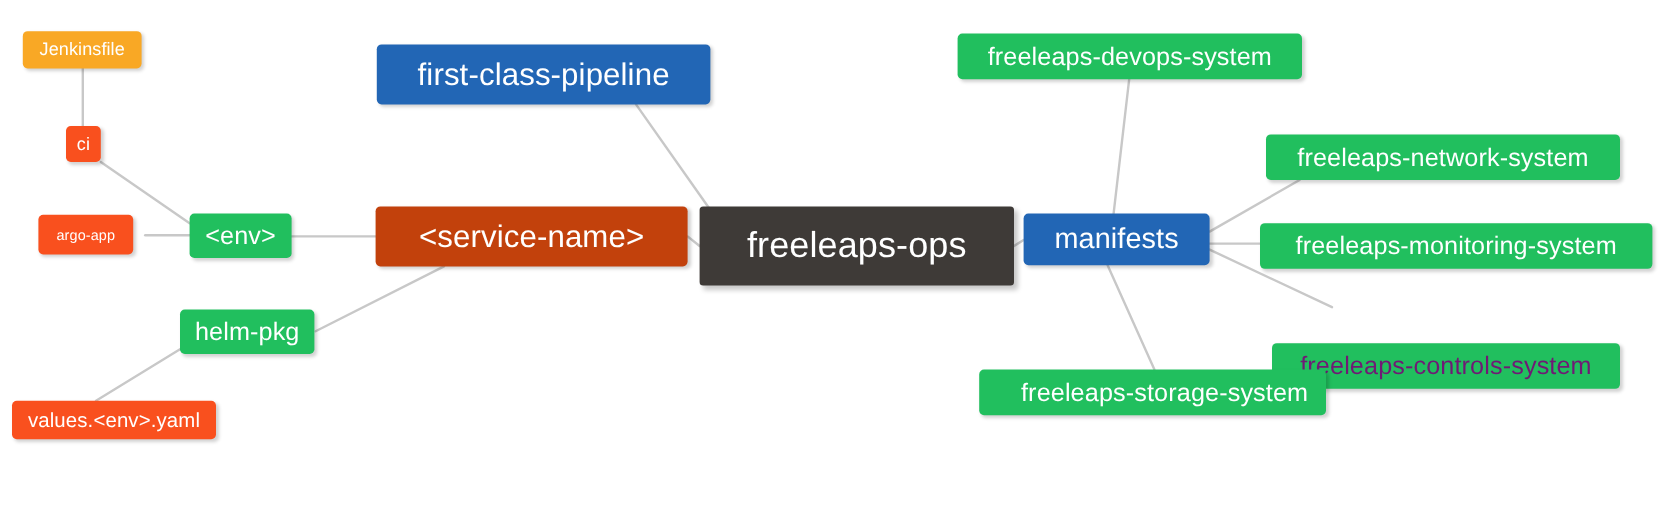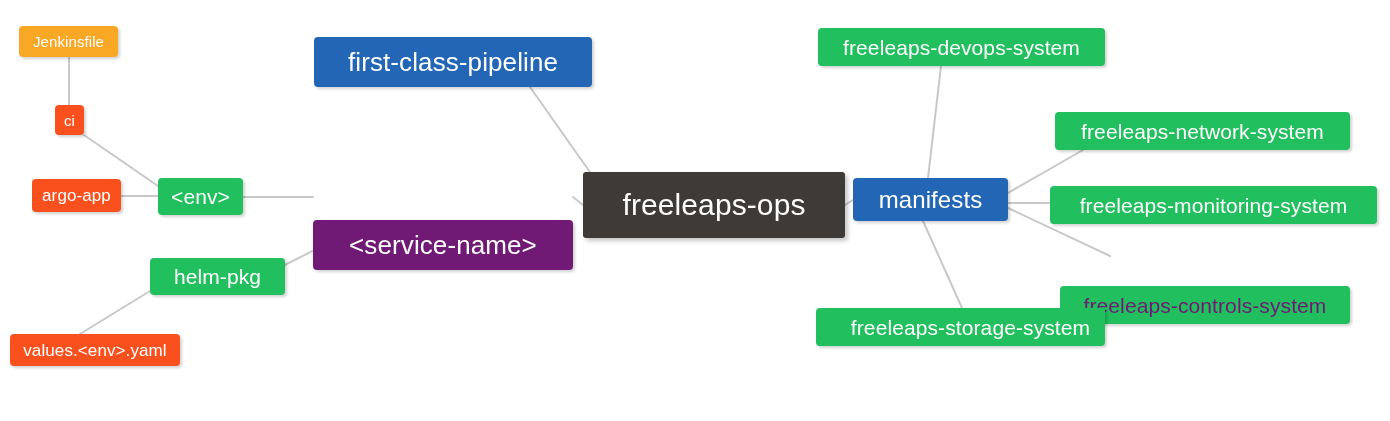--- a/index.html
+++ b/index.html
@@ -63,48 +63,48 @@
       <line x1="928" y1="178" x2="941" y2="66" stroke="#c8c8c8" stroke-width="2" stroke-linecap="round"></line>
       <line x1="1008" y1="193" x2="1083" y2="150" stroke="#c8c8c8" stroke-width="2" stroke-linecap="round"></line>
       <line x1="1008" y1="203" x2="1050" y2="203" stroke="#c8c8c8" stroke-width="2" stroke-linecap="round"></line>
       <line x1="1008" y1="208" x2="1110" y2="256" stroke="#c8c8c8" stroke-width="2" stroke-linecap="round"></line>
       <line x1="923" y1="221" x2="962" y2="308" stroke="#c8c8c8" stroke-width="2" stroke-linecap="round"></line>
     </svg>
   <div id="node-layer">
       <div class="node root" style="left: 583px; top: 172px; width: 262px; height: 66px; background: rgb(62, 58, 55); font-size: 30px; color: rgb(255, 255, 255);">
         <span>freeleaps-ops</span>
       </div>
-      <div class="node" style="left: 313px; top: 172px; width: 260px; height: 50px; background: #701a75; font-size: 26px; color: rgb(255, 255, 255); margin-top: 48px;">
+      <div class="node" style="left: 313px; top: 172px; width: 260px; height: 50px; background: #c2410c; font-size: 26px; color: rgb(255, 255, 255);">
         <span>&lt;service-name&gt;</span>
       </div>
       <div class="node" style="left: 314px; top: 37px; width: 278px; height: 50px; background: rgb(34, 102, 181); font-size: 26px; color: rgb(255, 255, 255);">
         <span>first-class-pipeline</span>
       </div>
       <div class="node" style="left: 853px; top: 178px; width: 155px; height: 43px; background: rgb(34, 102, 181); font-size: 24px; color: rgb(255, 255, 255);">
         <span>manifests</span>
       </div>
       <div class="node" style="left: 158px; top: 178px; width: 85px; height: 37px; background: rgb(33, 191, 94); font-size: 21px; color: rgb(255, 255, 255);">
         <span>&lt;env&gt;</span>
       </div>
-      <div class="node" style="left: 150px; top: 258px; width: 135px; height: 37px; background: rgb(33, 191, 94); font-size: 21px; color: rgb(255, 255, 255);">
+      <div class="node" style="left: 150px; top: 258px; width: 112px; height: 37px; background: rgb(33, 191, 94); font-size: 21px; color: rgb(255, 255, 255);">
         <span>helm-pkg</span>
       </div>
       <div class="node" style="left: 55px; top: 105px; width: 29px; height: 30px; background: rgb(249, 80, 30); font-size: 15px; color: rgb(255, 255, 255); padding-left: 10px;">
         <span>ci</span>
       </div>
       <div class="node" style="left: 19px; top: 26px; width: 99px; height: 31px; background: rgb(249, 168, 37); font-size: 15px; color: rgb(255, 255, 255); align-items: center;">
         <span>Jenkinsfile</span>
       </div>
-      <div class="node" style="left: 32px; top: 179px; width: 89px; height: 33px; background: rgb(249, 80, 30); font-size: 17px; color: rgb(255, 255, 255);">
+      <div class="node" style="left: 32px; top: 179px; width: 79px; height: 33px; background: rgb(249, 80, 30); font-size: 12px; color: rgb(255, 255, 255);">
         <span>argo-app</span>
       </div>
       <div class="node" style="left: 10px; top: 334px; width: 170px; height: 32px; background: rgb(249, 80, 30); font-size: 17px; color: rgb(255, 255, 255);">
         <span>values.&lt;env&gt;.yaml</span>
       </div>
-      <div class="node" style="left: 818px; top: 28px; width: 287px; height: 38px; background: rgb(33, 191, 94); font-size: 21px; color: rgb(255, 255, 255);">
+      <div class="node" style="left: 798px; top: 28px; width: 287px; height: 38px; background: rgb(33, 191, 94); font-size: 21px; color: rgb(255, 255, 255);">
         <span>freeleaps-devops-system</span>
       </div>
       <div class="node" style="left: 1055px; top: 112px; width: 295px; height: 38px; background: rgb(33, 191, 94); font-size: 21px; color: rgb(255, 255, 255);">
         <span>freeleaps-network-system</span>
       </div>
       <div class="node" style="left: 1050px; top: 186px; width: 327px; height: 38px; background: rgb(33, 191, 94); font-size: 21px; color: rgb(255, 255, 255);">
         <span>freeleaps-monitoring-system</span>
       </div>
       <div class="node" style="left: 1060px; top: 256px; width: 290px; height: 38px; background: rgb(33, 191, 94); font-size: 21px; color: #701a75; margin-top: 30px;">
         <span>freeleaps-controls-system</span>

